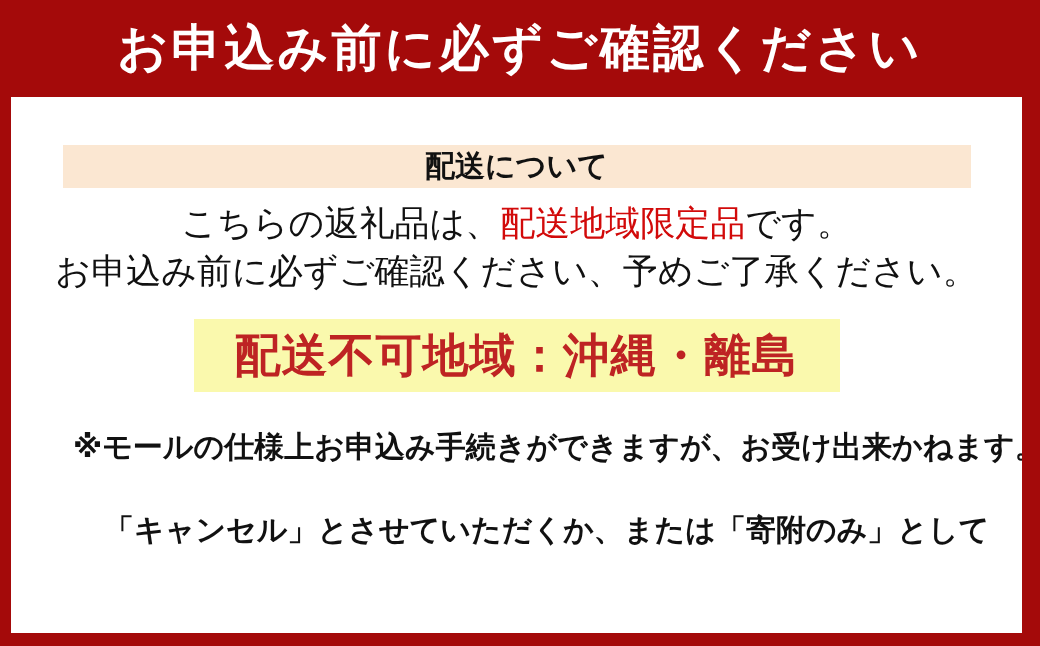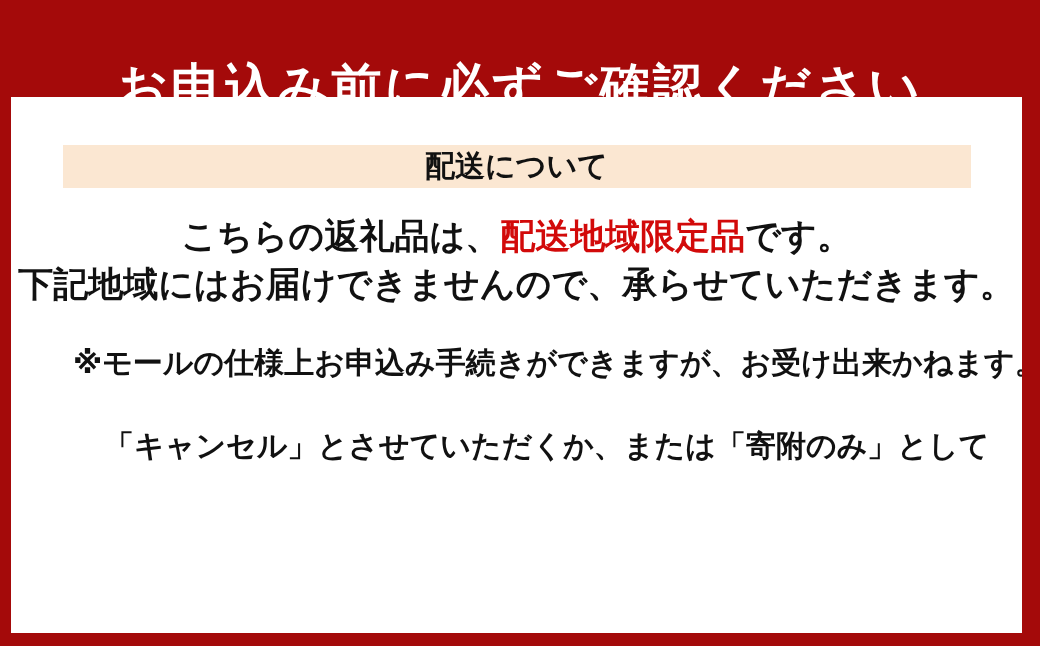--- a/index.html
+++ b/index.html
@@ -16,21 +16,21 @@
   html,body{background:#fff;}
   body{font-family:"DejaVu Sans","Liberation Sans",sans-serif;}
   .frame{
     position:relative;
     width:1040px;height:646px;
     background:var(--frame-red);
     overflow:hidden;
   }
   .header{
     position:absolute;left:0;top:0;right:0;height:97px;
-    display:flex;align-items:center;justify-content:center;margin-top:39px;
+    display:flex;align-items:center;justify-content:center;
   }
   .header .title{
     color:var(--header-text);
     font-size:50px;
     font-weight:bold;
     letter-spacing:3px;
     white-space:nowrap;
   }
   .content{
     position:absolute;
@@ -42,23 +42,23 @@
     margin:48px auto 8px;
     width:908px;height:43px;
     background:var(--banner-bg);
     display:flex;align-items:center;justify-content:center;
   }
   .section-banner .section-title{
     font-size:30px;font-weight:bold;color:var(--body-text);
     white-space:nowrap;
   }
   .intro{
-    margin-top:24px;
+    margin-top:11px;
     text-align:center;
-    font-size:35px;font-weight:bold;
+    font-size:35px;font-weight:normal;
     line-height:48px;
     color:var(--body-text);
   }
   .intro .line{white-space:nowrap;}
   .intro .hl{color:var(--highlight-red);}
   .restriction-box{
     margin:24px auto 0;
     width:646px;height:73px;
     background:var(--box-bg);
     display:flex;align-items:center;justify-content:center;
@@ -91,23 +91,26 @@
   <div class="content">
 
     <div class="section-banner">
       <div class="section-title">配送について</div>
     </div>
 
     <div class="intro">
       <div class="line">
         <span>こちらの返礼品は、</span><span class="hl">配送地域限定品</span><span>です。</span>
       </div>
-      <div class="line">下記地域にはお届けできませんので、承らせていただきます。</div>
+      <div class="line">お申込み前に必ずご確認ください、予めご了承ください。</div>
     </div>
 
+    <div class="restriction-box">
+      <div class="restriction-text">配送不可地域：沖縄・離島</div>
+    </div>
 
     <div class="notes">
       <div class="note-line">※モールの仕様上お申込み手続きができますが、お受け出来かねます。</div>
       <div class="note-line indent">「キャンセル」とさせていただくか、または「寄附のみ」として</div>
     </div>
 
   </div>
 </div>
 
 </body></html>

